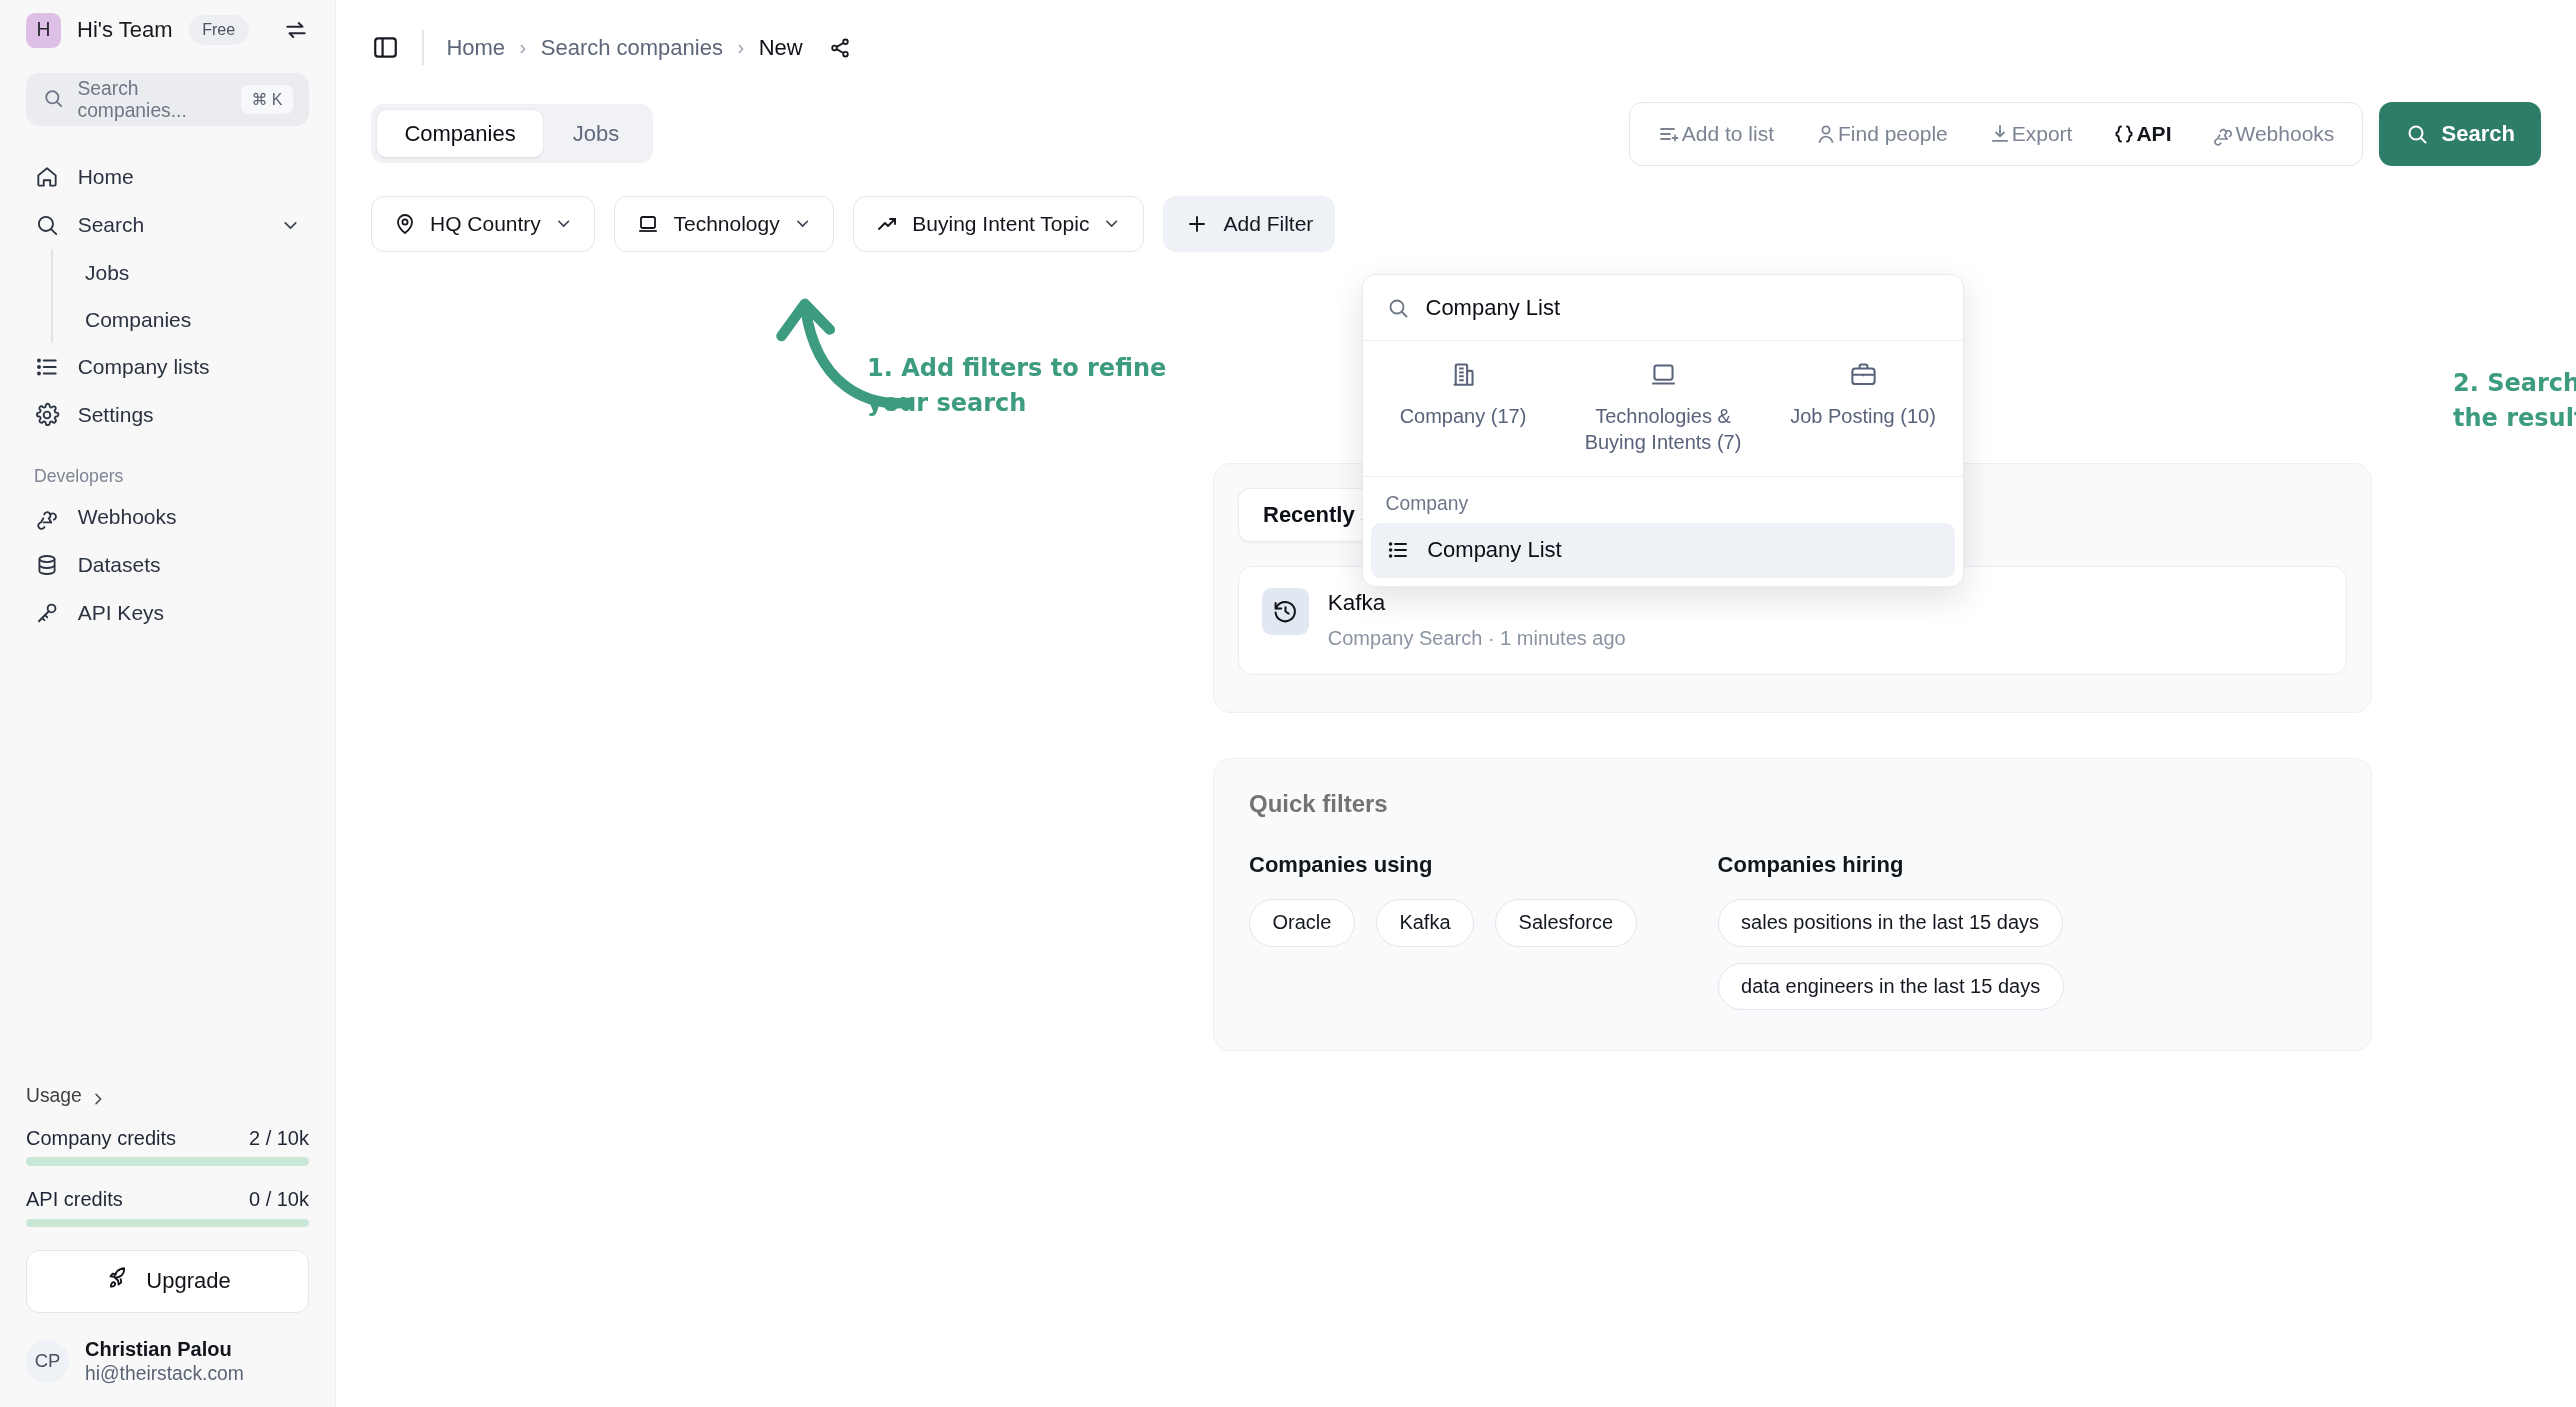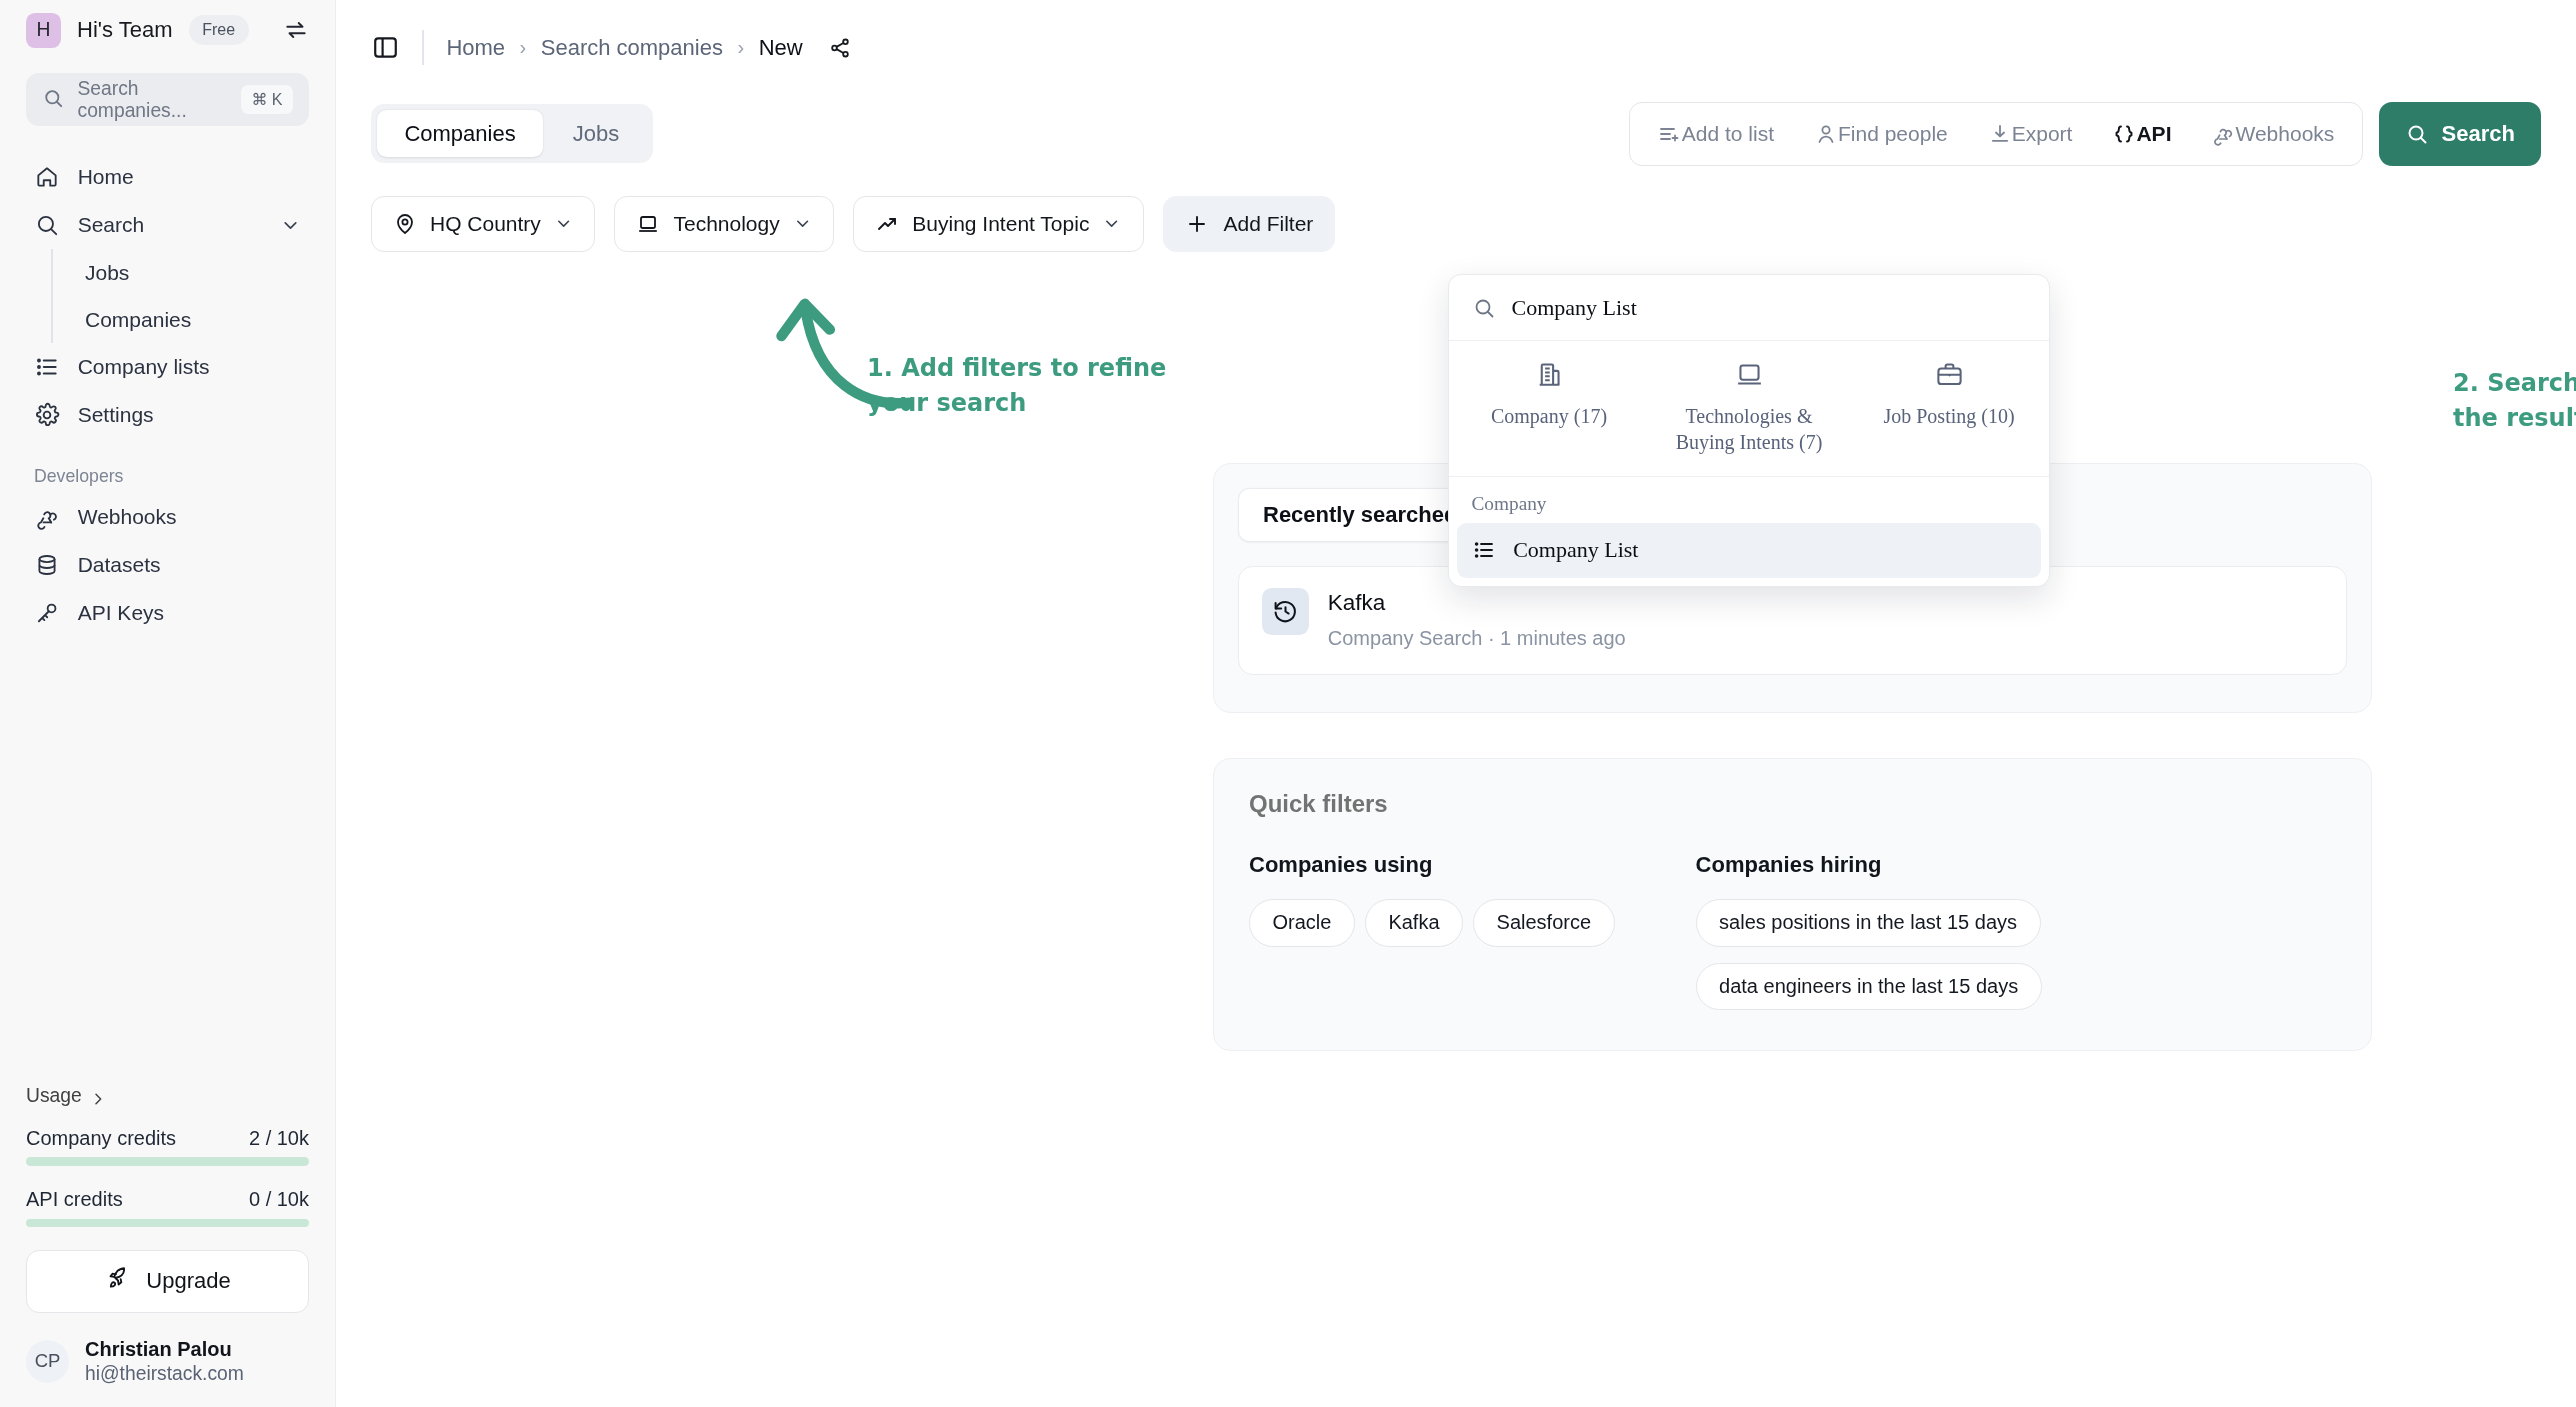--- a/index.html
+++ b/index.html
@@ -187,33 +187,33 @@
     display: flex; align-items: center; justify-content: center; flex: 0 0 47px;
     color: #10131a;
   }
   .recent-title { font-size: 22.5px; color: #0c0f15; line-height: 1.35; }
   .recent-sub { font-size: 20px; color: #8b94a3; line-height: 1.5; margin-top: 4.8px; }
 
   .quick-card { margin-top: 45px; padding: 31px 35px 40px 35px; }
   .quick-title { font-size: 24px; font-weight: bold; color: #737373; }
   .quick-cols { display: flex; gap: 81px; margin-top: 34px; }
   .qcol-head { font-size: 22px; font-weight: bold; color: #11151c; margin-bottom: 21px; }
-  .qrow { display: flex; gap: 10px; flex-wrap: wrap; align-items: center; }
+  .qrow { display: flex; gap: 21px; flex-wrap: wrap; align-items: center; }
   .qcol.hiring .qrow { flex-direction: column; gap: 16px; align-items: flex-start; }
   .qchip {
     background: #ffffff; border: 1.6px solid #e3e6eb; border-radius: 804px;
     padding: 11.3px 22.5px; font-size: 20px; color: #141820; cursor: pointer;
     white-space: nowrap;
   }
 
   
   .dropdown {
-    position: absolute; left: 1112px; top: 274px; width: 602px;
+    position: absolute; left: 1026px; top: 274px; width: 602px;
     background: #ffffff; border: 1.6px solid #e8eaee; border-radius: 13px;
-    box-shadow: 0 11.3px 32px rgba(16,24,40,.12); z-index: 50; overflow: hidden; font-family: Liberation Serif, serif;
+    box-shadow: 0 11.3px 32px rgba(16,24,40,.12); z-index: 50; overflow: hidden;
   }
   .dd-search {
     display: flex; align-items: center; gap: 16px;
     height: 66px; padding: 0 22.5px; border-bottom: 1.6px solid #edeff2;
   }
   .dd-search .ic { width: 24px; height: 24px; color: #6e7684; flex: 0 0 24px; }
   .dd-search .val { font-size: 22px; color: #0c0f15; }
   .dd-cats {
     display: flex; border-bottom: 1.6px solid #edeff2; padding: 17.7px 0 21px 0;
   }

